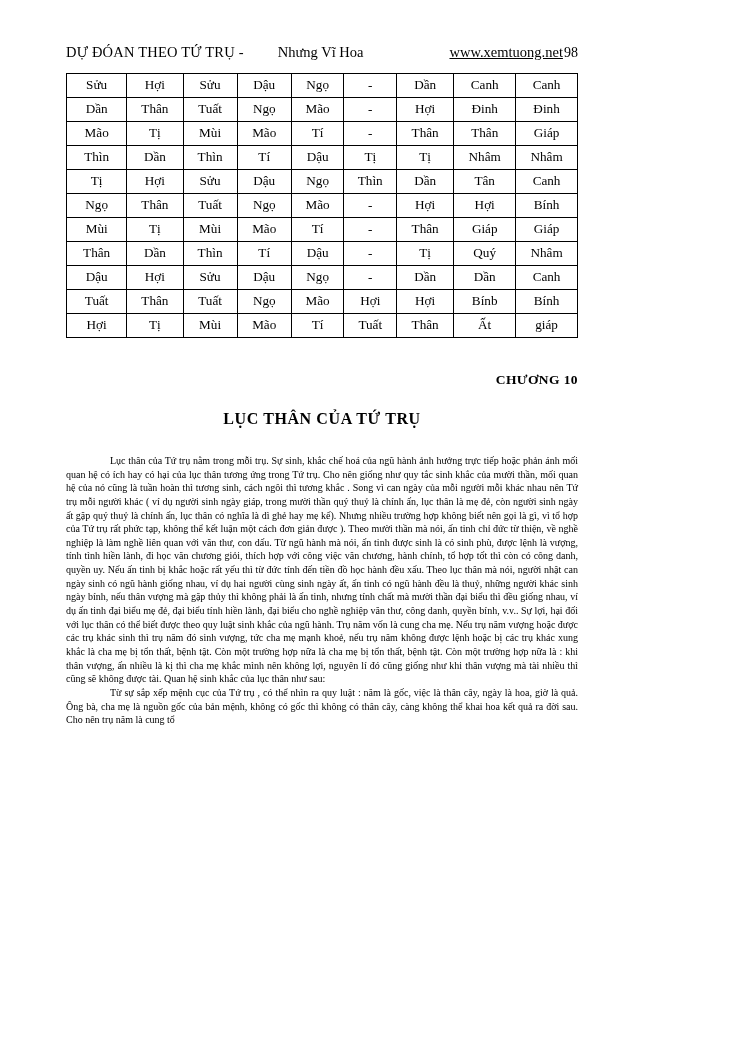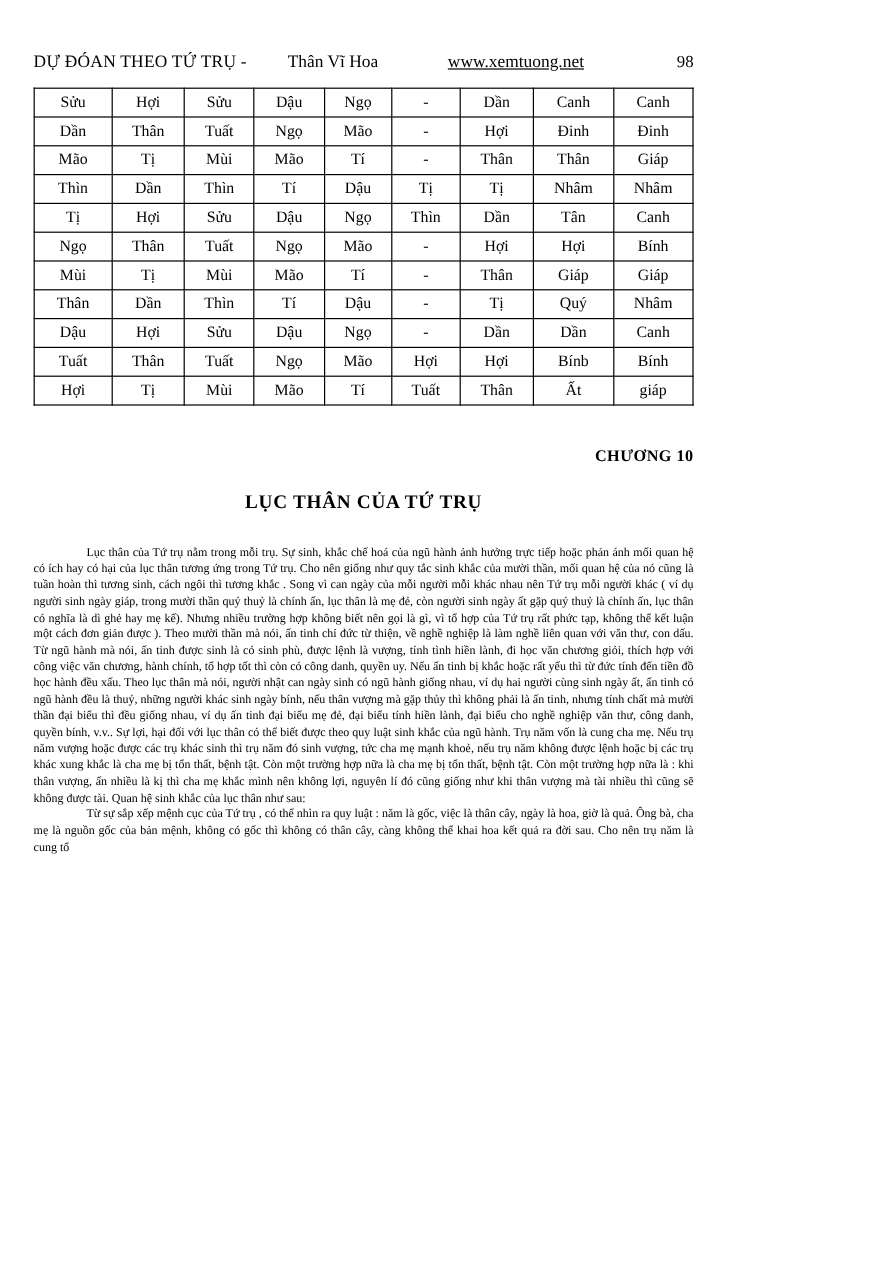--- a/index.html
+++ b/index.html
@@ -12,40 +12,40 @@
     height: 1053px;
     font-family: "Liberation Serif", serif;
     color: #000000;
     position: relative;
     overflow: hidden;
   }
   .page {
     width: 644px;
     height: 1053px;
     box-sizing: border-box;
-    padding: 44px 66px 30px 28px;
+    padding: 44px 66px 30px 66px;
     position: relative;
   }
   
   .header {
     display: flex;
     align-items: baseline;
     font-size: 14.5px;
     margin-bottom: 12px;
     white-space: nowrap;
   }
   .header .book-title {
     font-weight: normal;
     letter-spacing: 0.2px;
   }
   .header .author {
     margin-left: 34px;
   }
   .header .site {
-    margin-left: 58px;
+    margin-left: 86px;
     text-decoration: underline;
   }
   .header .page-num {
     margin-left: auto;
     font-size: 14px;
   }
   
   table.grid {
     border-collapse: collapse;
     width: 100%;
@@ -86,21 +86,21 @@
     hyphens: none;
   }
 </style>
 </head>
 <body>
 
 <div class="page">
 
   <div class="header">
     <span class="book-title">DỰ ĐÓAN THEO TỨ TRỤ -</span>
-    <span class="author">Thân Vĩ  Hoa</span>
+    <span class="author">Nhưng Vĩ  Hoa</span>
     <span class="site">www.xemtuong.net</span>
     <span class="page-num">98</span>
   </div>
 
   <table class="grid">
     <colgroup>
       <col style="width:11.8%">
       <col style="width:11.0%">
       <col style="width:10.6%">
       <col style="width:10.6%">

